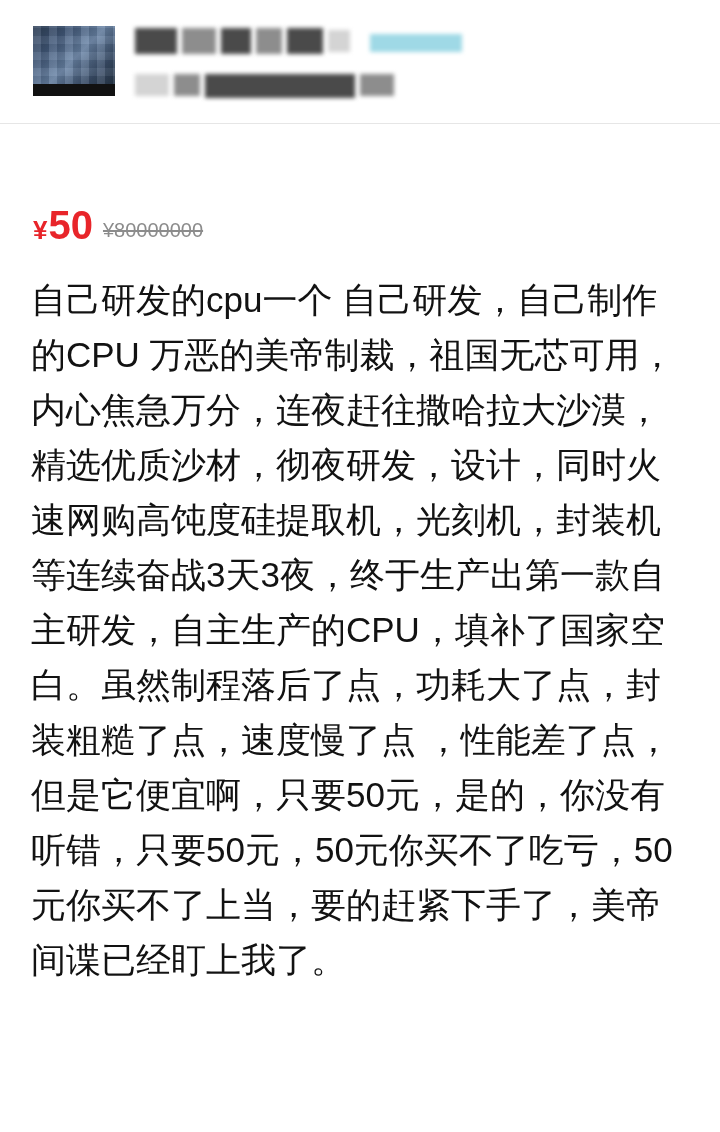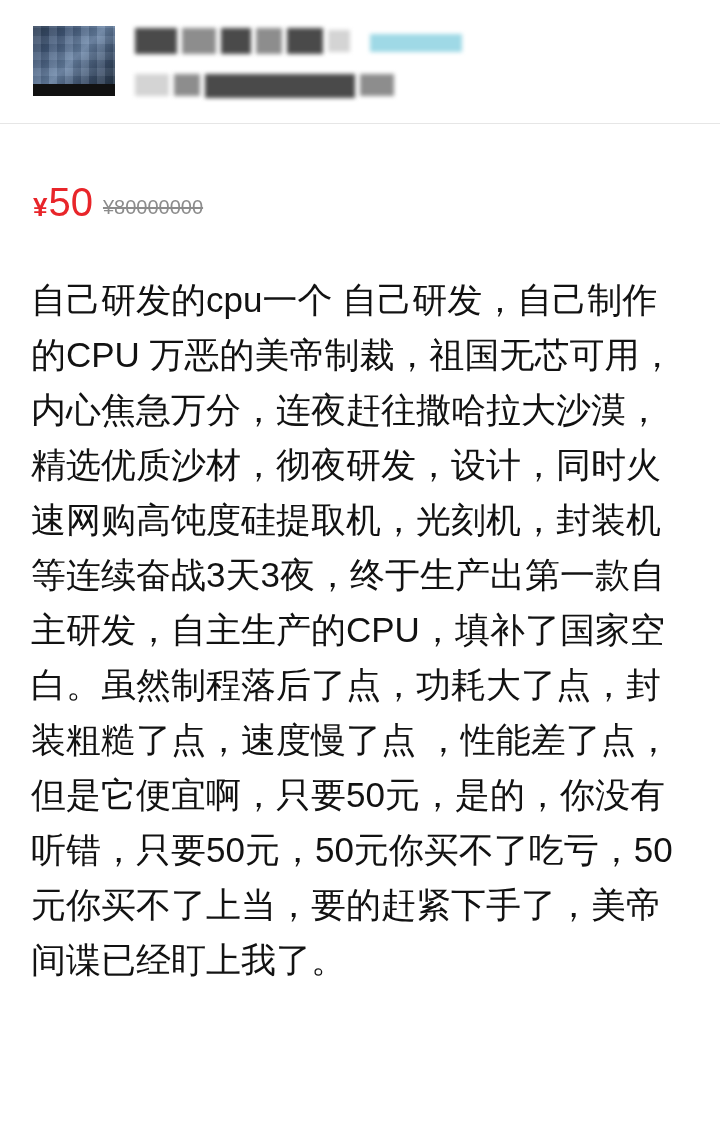--- a/index.html
+++ b/index.html
@@ -79,23 +79,24 @@
   }
   .price-symbol {
     color: #e8252a;
     font-size: 26px;
     font-weight: bold;
     line-height: 1;
   }
   .price-value {
     color: #e8252a;
     font-size: 40px;
-    font-weight: normal;
+    font-weight: bold;
     line-height: 1;
     margin-left: 1px;
+    margin-top: 23px;
   }
   .price-old {
     color: #8c8c8c;
     font-size: 20px;
     margin-left: 10px;
     text-decoration: line-through;
     position: relative;
     top: -2px;
   }
 

